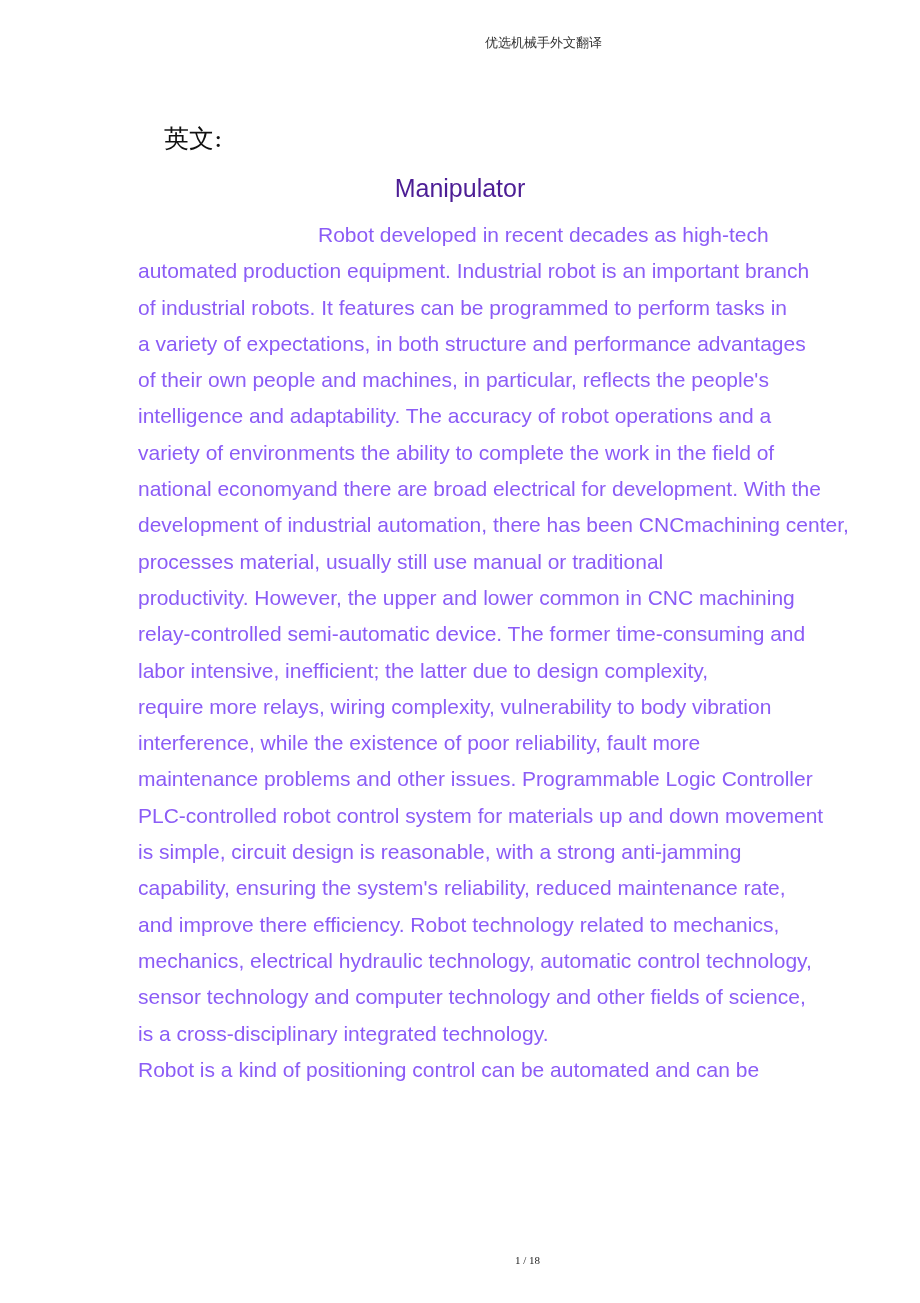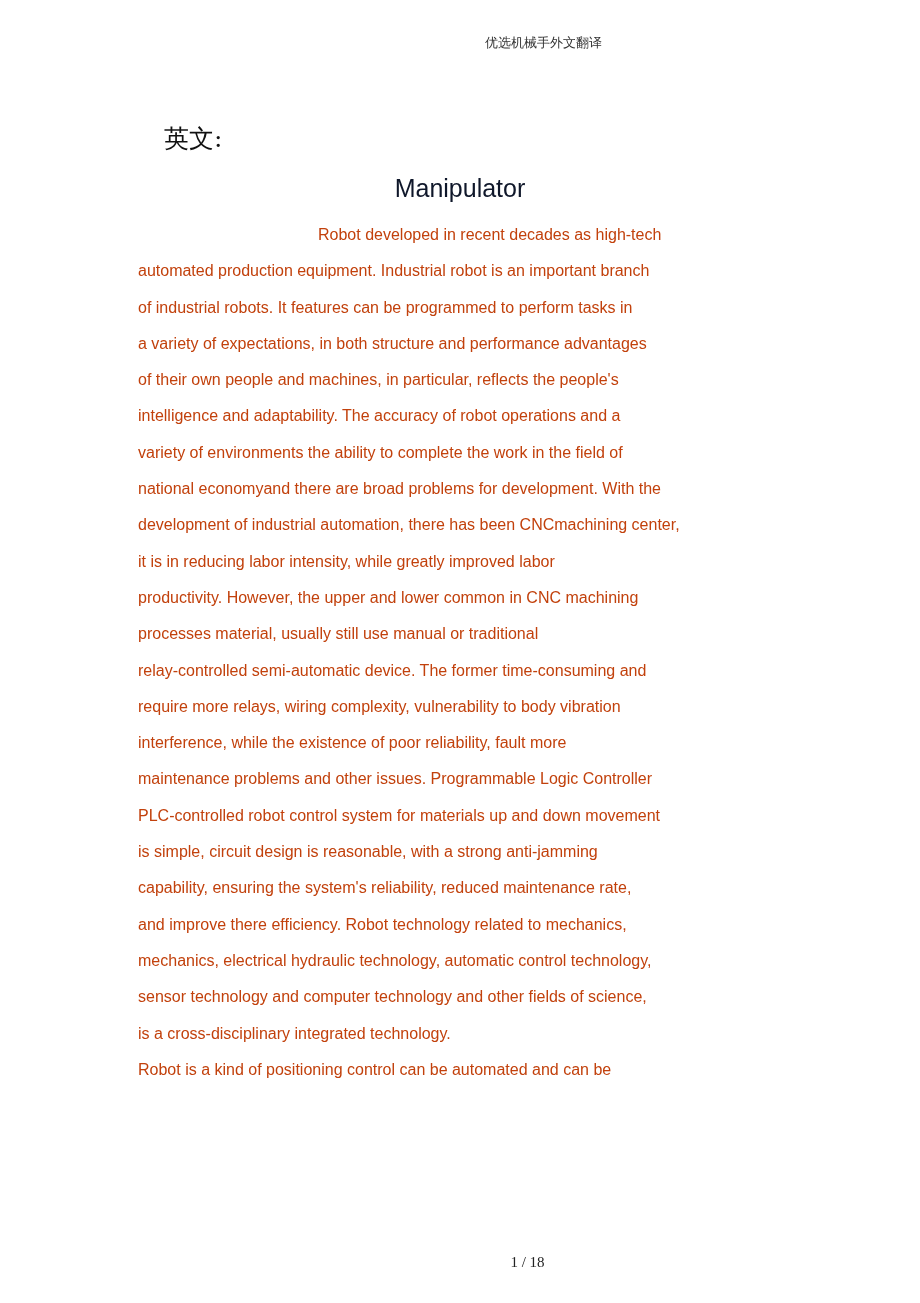--- a/index.html
+++ b/index.html
@@ -13,60 +13,60 @@
     }
     .section-label {
       position: absolute; left: 138px; top: 122px;
       font-family: "DejaVu Serif", "Liberation Serif", serif;
       font-size: 25px; color: #111111; margin-left: 26px;
     }
     .title {
       position: absolute; left: 0; top: 174px; width: 100%;
       text-align: center; box-sizing: border-box;
       font-family: "Liberation Sans", sans-serif;
-      font-size: 25px; color: #0f172a;
+      font-size: 25px; color: #4c1d95;
     }
     .body-text {
       position: absolute; left: 138px; top: 222px; width: 620px;
       font-family: "Liberation Sans", sans-serif;
-      font-size: 16px; color: #c2410c;
+      font-size: 21px; color: #8b5cf6;
     }
     .line { height: 36.3px; line-height: 26px; white-space: nowrap; }
     .line.indent { padding-left: 180px; }
     .footer {
       position: absolute; top: 1254px; left: 0; width: 100%;
       text-align: center; padding-left: 135px; box-sizing: border-box;
       font-family: "Liberation Serif", serif;
-      font-size: 15px; color: #222222;
+      font-size: 11px; color: #222222;
     }
   </style>
 </head>
 <body>
 
 <div class="page">
   <div class="header">优选机械手外文翻译</div>
 
   <div class="section-label">英文:</div>
 
   <div class="title">Manipulator</div>
 
   <div class="body-text">
     <div class="line indent">Robot developed in recent decades as high-tech</div>
     <div class="line">automated production equipment. Industrial robot is an important branch</div>
     <div class="line">of industrial robots. It features can be programmed to perform tasks in</div>
     <div class="line">a variety of expectations, in both structure and performance advantages</div>
     <div class="line">of their own people and machines, in particular, reflects the people's</div>
     <div class="line">intelligence and adaptability. The accuracy of robot operations and a</div>
     <div class="line">variety of environments the ability to complete the work in the field of</div>
-    <div class="line">national economyand there are broad problems for development. With the</div>
+    <div class="line">national economyand there are broad electrical for development. With the</div>
     <div class="line">development of industrial automation, there has been CNCmachining center,</div>
-    <div class="line">it is in reducing labor intensity, while greatly improved labor</div>
+    <div class="line">processes material, usually still use manual or traditional</div>
     <div class="line">productivity. However, the upper and lower common in CNC machining</div>
-    <div class="line">processes material, usually still use manual or traditional</div>
     <div class="line">relay-controlled semi-automatic device. The former time-consuming and</div>
+    <div class="line">labor intensive, inefficient; the latter due to design complexity,</div>
     <div class="line">require more relays, wiring complexity, vulnerability to body vibration</div>
     <div class="line">interference, while the existence of poor reliability, fault more</div>
     <div class="line">maintenance problems and other issues. Programmable Logic Controller</div>
     <div class="line">PLC-controlled robot control system for materials up and down movement</div>
     <div class="line">is simple, circuit design is reasonable, with a strong anti-jamming</div>
     <div class="line">capability, ensuring the system's reliability, reduced maintenance rate,</div>
     <div class="line">and improve there efficiency. Robot technology related to mechanics,</div>
     <div class="line">mechanics, electrical hydraulic technology, automatic control technology,</div>
     <div class="line">sensor technology and computer technology and other fields of science,</div>
     <div class="line">is a cross-disciplinary integrated technology.</div>

